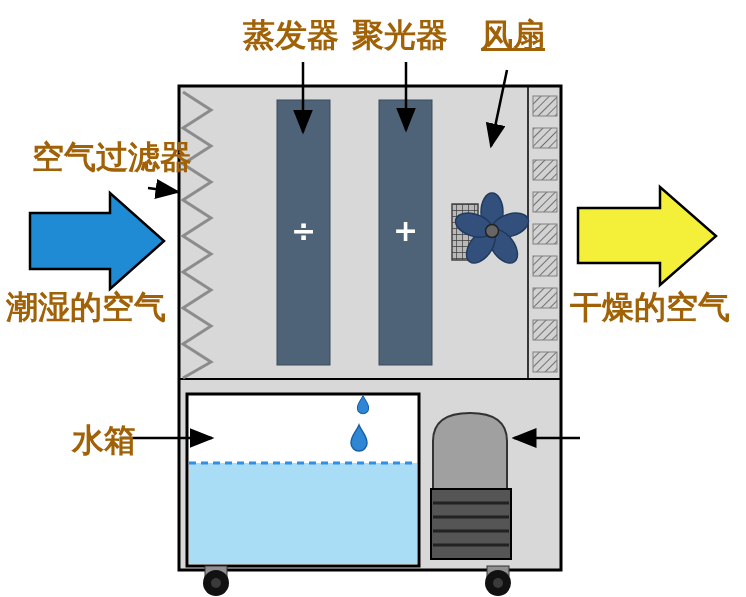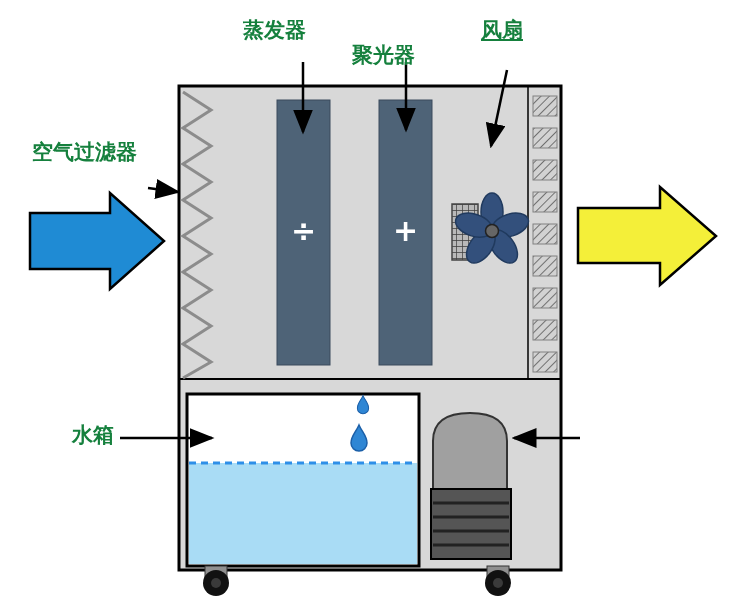--- a/index.html
+++ b/index.html
@@ -7,23 +7,23 @@
     position:relative;
     width:746px;height:597px;
     background:#ffffff;
     font-family:"Liberation Sans", sans-serif;
     overflow:hidden;
   }
   #stage svg{position:absolute;left:0;top:0;}
   .label{
     position:absolute;
     font-weight:bold;
-    font-size:21px;
+    font-size:32px;
     line-height:1.1;
-    color:#15803d;
+    color:#a16207;
     white-space:nowrap;
     font-family:"Liberation Sans", sans-serif;
   }
   .coil-sign{
     position:absolute;
     width:53px;
     text-align:center;
     font-weight:bold;
     font-size:30px;
     color:#ffffff;
@@ -118,21 +118,23 @@
       <line x1="303" y1="62" x2="303" y2="132" marker-end="url(#arrowhead)"></line>
       <line x1="406" y1="62" x2="406" y2="130" marker-end="url(#arrowhead)"></line>
       <line x1="507" y1="70" x2="491" y2="146" marker-end="url(#arrowhead)"></line>
       <line x1="148" y1="188" x2="178" y2="192" marker-end="url(#arrowhead)"></line>
       <line x1="120" y1="438" x2="212" y2="438" marker-end="url(#arrowhead)"></line>
       <line x1="580" y1="438" x2="514" y2="438" marker-end="url(#arrowhead)"></line>
     </g>
   </svg>
 
   <div class="label" style="left:243px;top:18px;">蒸发器</div>
-  <div class="label" style="left:352px;top:18px;margin-top:25px;">聚光器</div>
+  <div class="label" style="left:352px;top:18px;">聚光器</div>
   <div class="label" style="left:481px;top:18px;text-decoration:underline;">风扇</div>
   <div class="label" style="left:2px;top:140px;margin-left:30px;">空气过滤器</div>
+  <div class="label" style="left:6px;top:290px;">潮湿的空气</div>
+  <div class="label" style="left:570px;top:290px;">干燥的空气</div>
   <div class="label" style="left:72px;top:423px;">水箱</div>
 
   <div class="coil-sign" style="left:277px;top:213px;">÷</div>
   <div class="coil-sign" style="left:379px;top:213px;">+</div>
 
 </div>
 
 </body></html>

